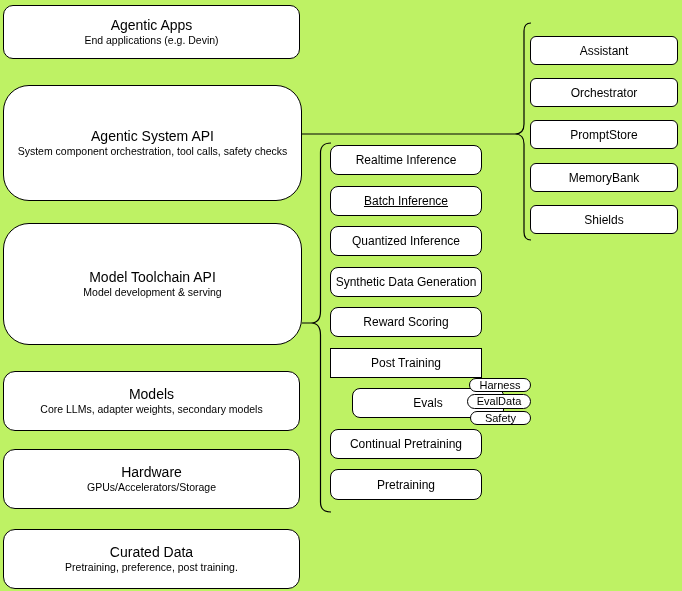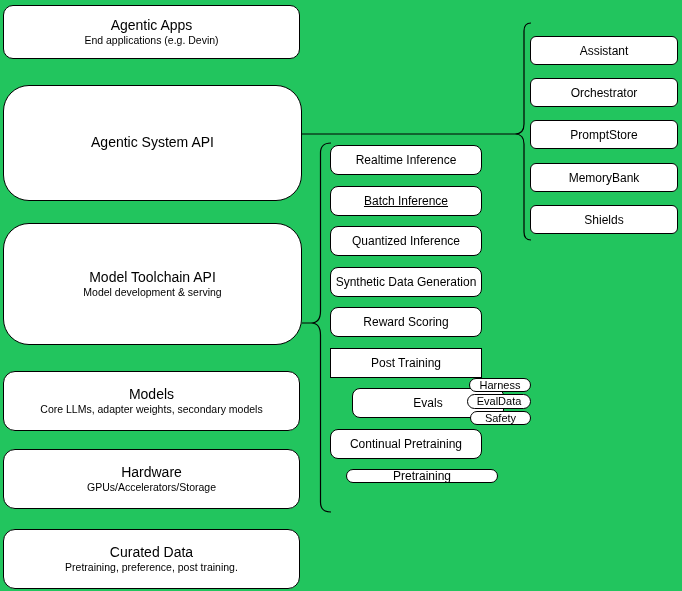--- a/index.html
+++ b/index.html
@@ -6,21 +6,21 @@
     margin: 0;
     padding: 0;
     background: #ffffff;
     font-family: "Liberation Sans", sans-serif;
     color: #000000;
   }
   .canvas {
     position: relative;
     width: 682px;
     height: 591px;
-    background: #22c55e;
+    background: #bef264;
     overflow: hidden;
   }
   .layer-svg {
     position: absolute;
     left: 0; top: 0;
     z-index: 0;
   }
   .box {
     position: absolute;
     box-sizing: border-box;
@@ -84,20 +84,21 @@
              L 524 232 C 524 237.5 526 240 531 240" stroke="#000000" stroke-width="1.2" fill="none"></path>
   </svg>
 
   <div class="box" style="left:3px;top:5px;width:297px;height:54px;border-radius:10px;">
     <div class="t">Agentic Apps</div>
     <div class="s">End applications (e.g. Devin)</div>
   </div>
 
   <div class="box" style="left:3px;top:85px;width:299px;height:116px;border-radius:26px;">
     <div class="t">Agentic System API</div>
+    <div class="s">System component orchestration, tool calls, safety checks</div>
   </div>
 
   <div class="box" style="left:3px;top:223px;width:299px;height:122px;border-radius:26px;">
     <div class="t">Model Toolchain API</div>
     <div class="s">Model development &amp; serving</div>
   </div>
 
   <div class="box" style="left:3px;top:371px;width:297px;height:60px;border-radius:12px;">
     <div class="t">Models</div>
     <div class="s">Core LLMs, adapter weights, secondary models</div>
@@ -130,21 +131,21 @@
   </div>
   <div class="box" style="left:330px;top:348px;width:152px;height:30px;border-radius:0;">
     <div class="node-label">Post Training</div>
   </div>
   <div class="box" style="left:330px;top:388px;width:152px;height:30px;border-radius:8px;margin-left:22px;">
     <div class="node-label">Evals</div>
   </div>
   <div class="box" style="left:330px;top:429px;width:152px;height:30px;border-radius:8px;">
     <div class="node-label">Continual Pretraining</div>
   </div>
-  <div class="box" style="left:330px;top:469px;width:152px;height:14px;border-radius:8px;margin-left:16px;">
+  <div class="box" style="left:330px;top:469px;width:152px;height:31px;border-radius:8px;">
     <div class="node-label">Pretraining</div>
   </div>
 
   <div class="pill" style="left:469px;top:378px;width:62px;height:14px;">
     <span>Harness</span>
   </div>
   <div class="pill" style="left:467px;top:394px;width:64px;height:15px;">
     <span>EvalData</span>
   </div>
   <div class="pill" style="left:470px;top:411px;width:61px;height:14px;">

